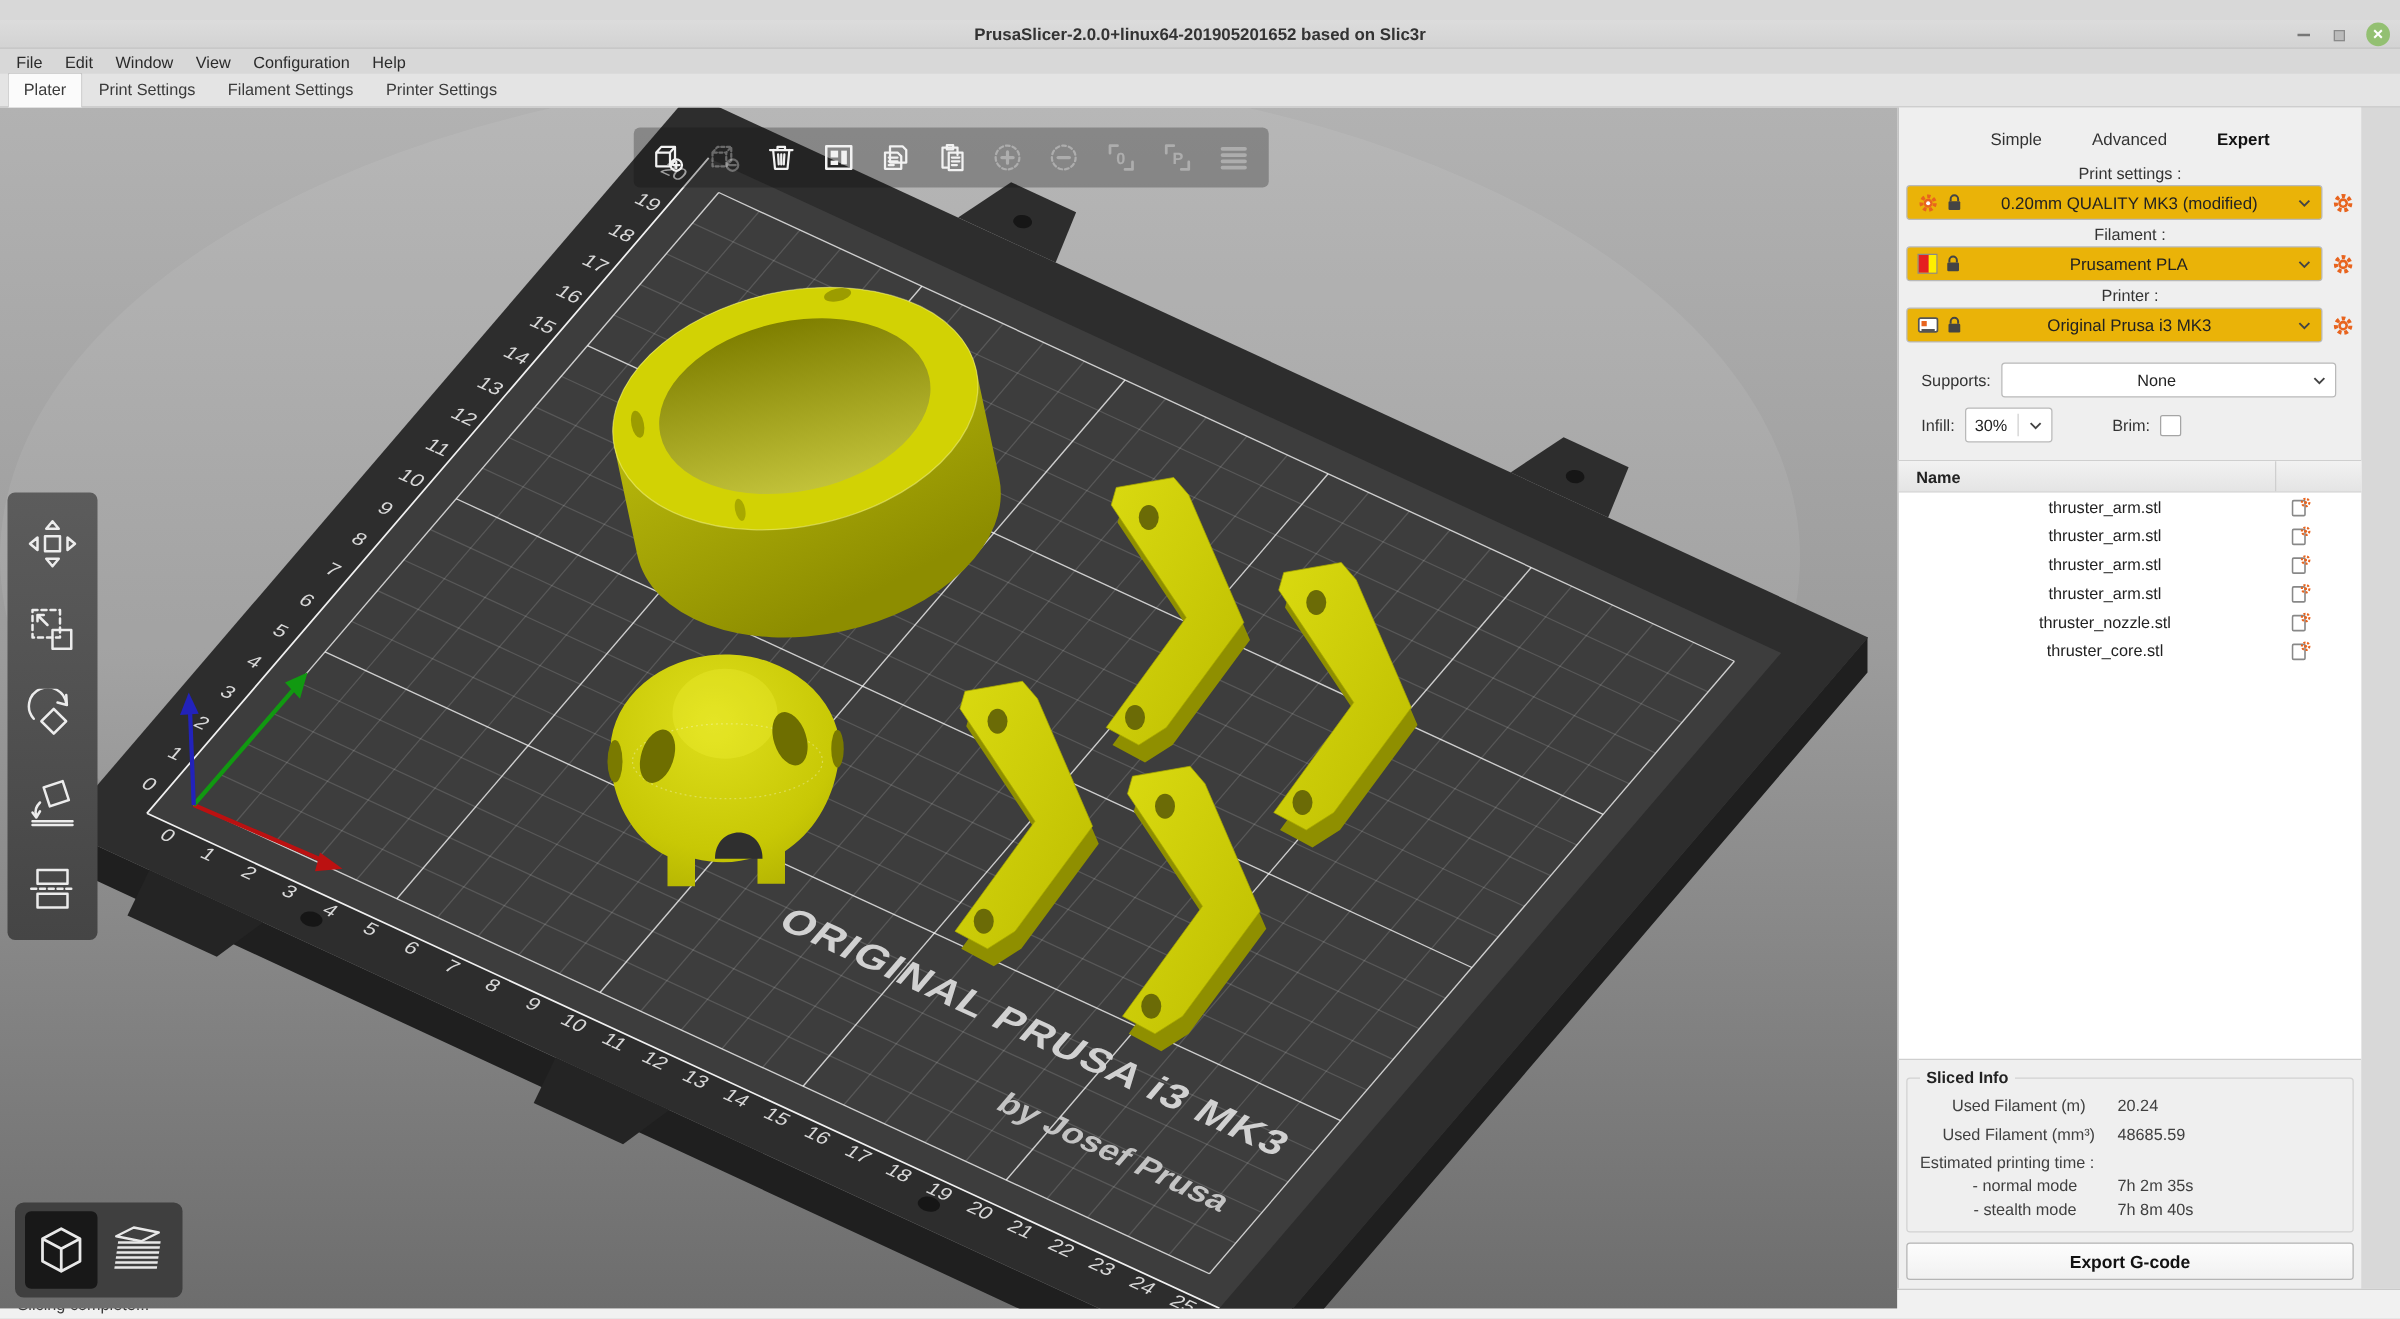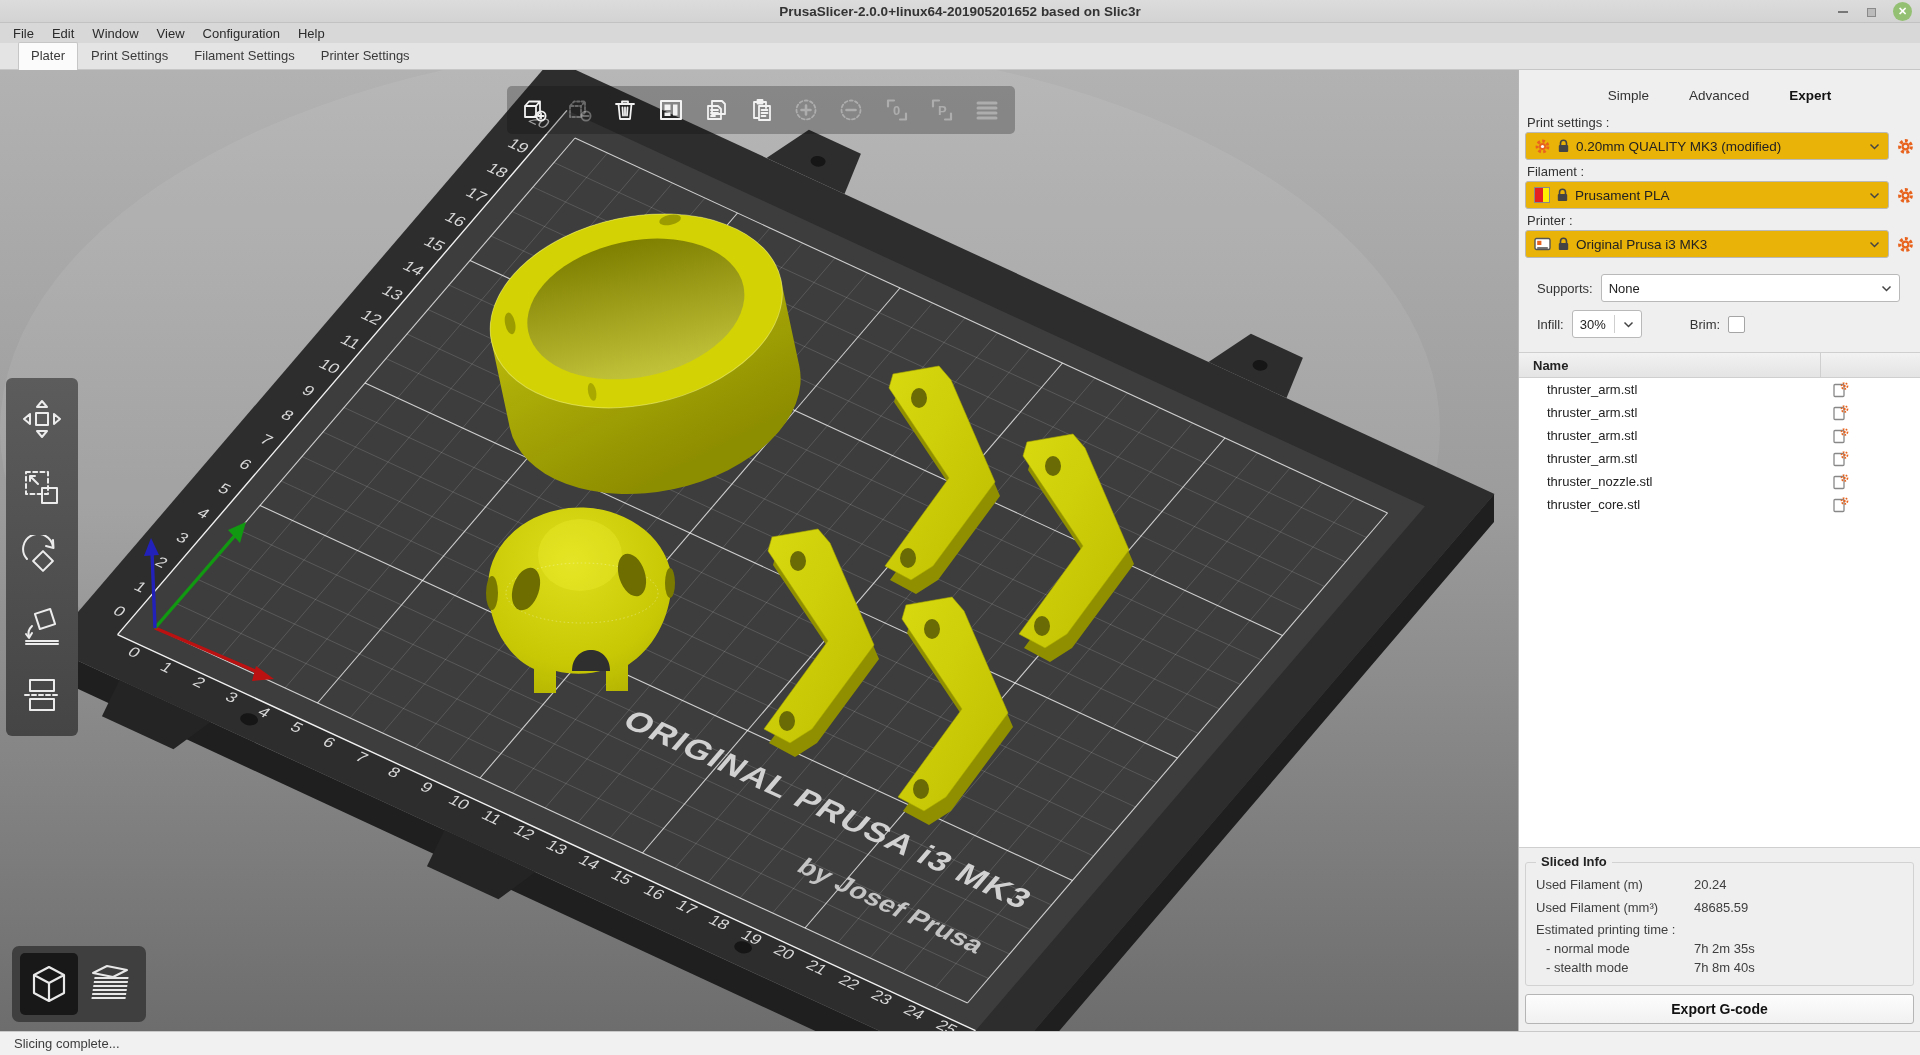--- a/index.html
+++ b/index.html
@@ -1,34 +1,34 @@
 <!DOCTYPE html>
 <html><head>
 <meta charset="utf-8">
 <style>
   * { box-sizing: border-box; margin: 0; padding: 0; }
   html,body { width:1920px; height:1055px; overflow:hidden; }
   body { font-family: "Liberation Sans", sans-serif; font-size:13px; color:#2e2e2e; background:#d8d8d8; }
   #app { position:relative; width:1920px; height:1055px; display:flex; flex-direction:column; background:#d8d8d8; }
 
   
-  #titlebar { height:23px; background:linear-gradient(#dcdcdc,#d3d3d3); display:flex; align-items:center; position:relative; border-bottom:1px solid #c2c2c2; }
+  #titlebar { height:23px; background:linear-gradient(#dcdcdc,#d3d3d3); display:flex; align-items:center; position:relative; border-bottom:1px solid #c2c2c2;margin-top:16px; }
   #title { position:absolute; left:0; right:0; text-align:center; font-weight:bold; font-size:13.5px; color:#333; }
   #win-controls { position:absolute; right:8px; top:0; height:23px; display:flex; align-items:center; gap:16px; }
   .win-glyph { width:12px; height:12px; position:relative; cursor:default; }
   .win-glyph.min::after { content:""; position:absolute; left:1px; right:1px; top:5px; border-top:2px solid #777; }
   .win-glyph.max::after { content:""; position:absolute; left:2px; top:2px; width:7px; height:7px; border:1.5px solid #8a8a8a; background:#bbb; }
   .win-close { width:19px; height:19px; border-radius:50%; background:#93c072; color:#fff; font-size:11px; font-weight:bold; display:flex; align-items:center; justify-content:center; }
 
   
   #menubar { height:20px; background:#d8d8d8; display:flex; align-items:center; padding-left:4px; }
   .menu-item { padding:0 9px; font-size:13px; color:#2b2b2b; height:20px; display:flex; align-items:center; }
 
   
-  #tabbar { height:27px; background:#e4e4e4; display:flex; align-items:flex-end; padding-left:18px; border-bottom:1px solid #c6c6c6; }
+  #tabbar { height:27px; background:#e4e4e4; display:flex; align-items:flex-end; padding-left:6px; border-bottom:1px solid #c6c6c6; }
   .tab { padding:5px 12px 6px; font-size:13px; color:#3a3a3a; border:1px solid transparent; border-bottom:none; }
   .tab.active { background:#fbfbfb; border-color:#c6c6c6; border-radius:2px 2px 0 0; margin-bottom:-1px; padding-bottom:7px; }
 
   
   #content { flex:1; display:flex; min-height:0; }
   #viewport { position:relative; width:1518px; height:961px; overflow:hidden; }
   #scene { display:block; }
 
   
   #top-toolbar { position:absolute; left:507px; top:16px; width:508px; height:48px; background:rgba(15,15,15,0.28); border-radius:5px; display:flex; align-items:center; justify-content:space-between; padding:0 8px; }
@@ -43,21 +43,21 @@
   .gbtn { width:58px; height:58px; display:flex; align-items:center; justify-content:center; }
   .gbtn svg { stroke:#ececec; fill:none; stroke-width:2; stroke-linejoin:round; stroke-linecap:round; }
 
   
   #view-switch { position:absolute; left:12px; top:876px; width:134px; height:76px; background:#3f3f3f; border-radius:7px; display:flex; align-items:center; justify-content:space-around; padding:0 6px; }
   .vbtn { width:58px; height:62px; border-radius:5px; display:flex; align-items:center; justify-content:center; }
   .vbtn.active { background:#181818; }
   .vbtn svg { stroke:#e8e8e8; fill:none; stroke-width:2.2; stroke-linejoin:round; }
 
   
-  #side-panel { width:402px; background:#efefef; border-left:1px solid #b5b5b5; display:flex; flex-direction:column; padding:18px 0 7px; }
+  #side-panel { width:371px; background:#efefef; border-left:1px solid #b5b5b5; display:flex; flex-direction:column; padding:18px 0 7px;text-align:center; }
   #mode-tabs { display:flex; justify-content:center; gap:40px; margin-bottom:8px; }
   .mode-tab { font-size:13.5px; color:#333; }
   .mode-tab.active { font-weight:bold; color:#111; }
   .p-label { font-size:13px; color:#333; margin:4px 8px 2px; }
   .combo-row { display:flex; align-items:center; margin:0 6px; gap:8px; }
   .combo { flex:1; height:28px; background:#eab308; border:1px solid #b9b9b9; border-radius:3px; display:flex; align-items:center; padding:0 8px; gap:7px; font-size:13.5px; color:#222; }
   .combo .val { flex:1; white-space:nowrap; overflow:hidden; }
   .chev { flex:none; }
   .gear { flex:none; width:17px; height:17px; }
   .swatch { width:16px; height:16px; border:1px solid #8a8a8a; display:flex; flex:none; }

